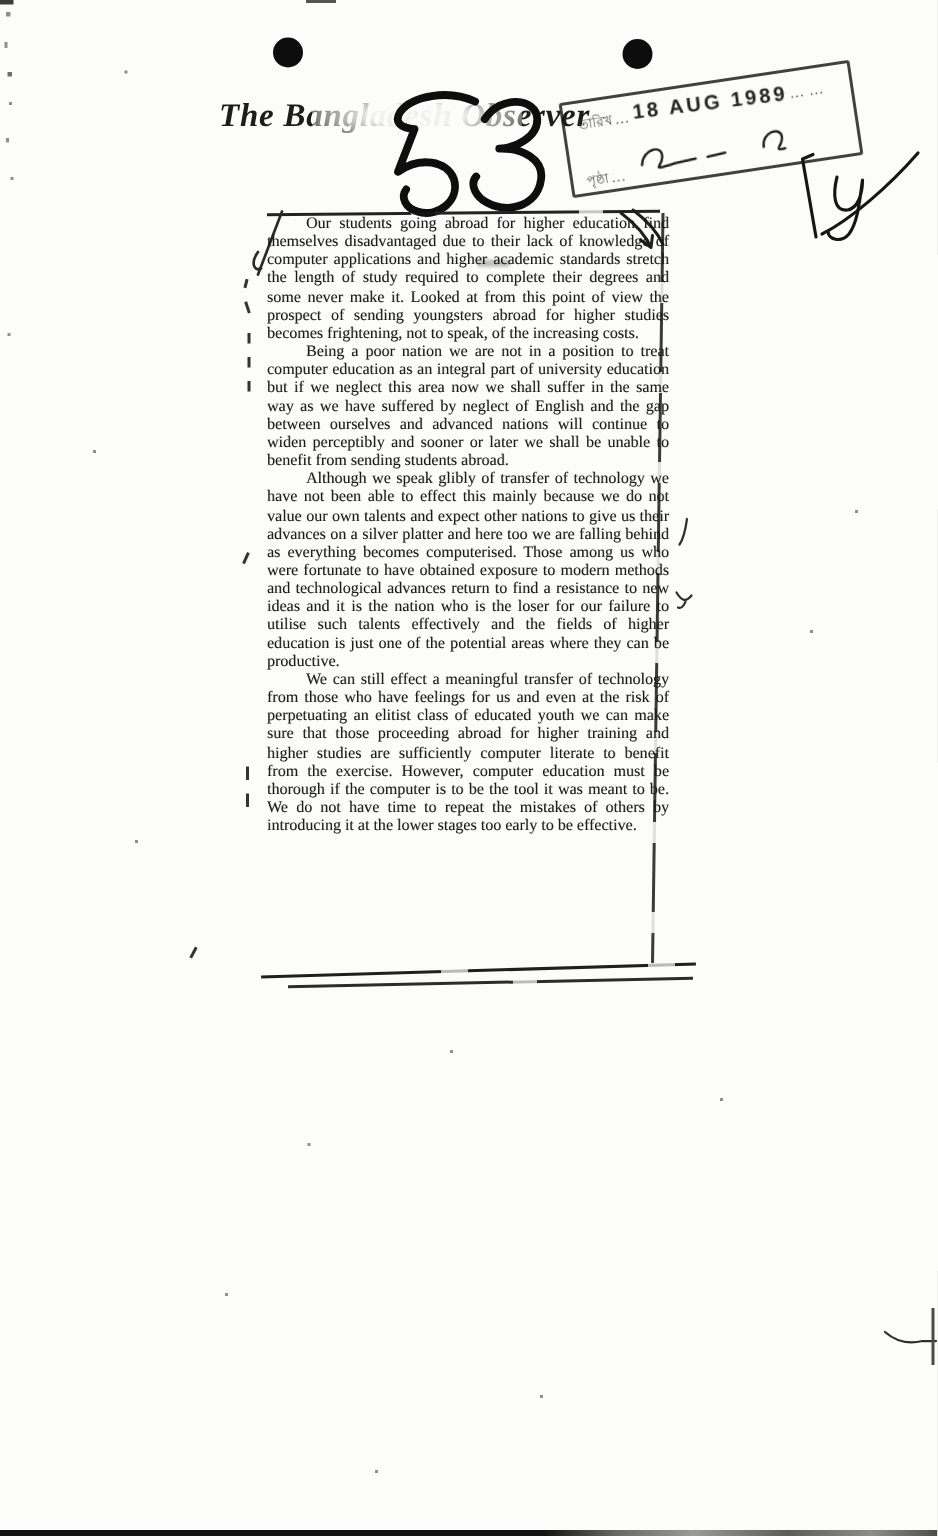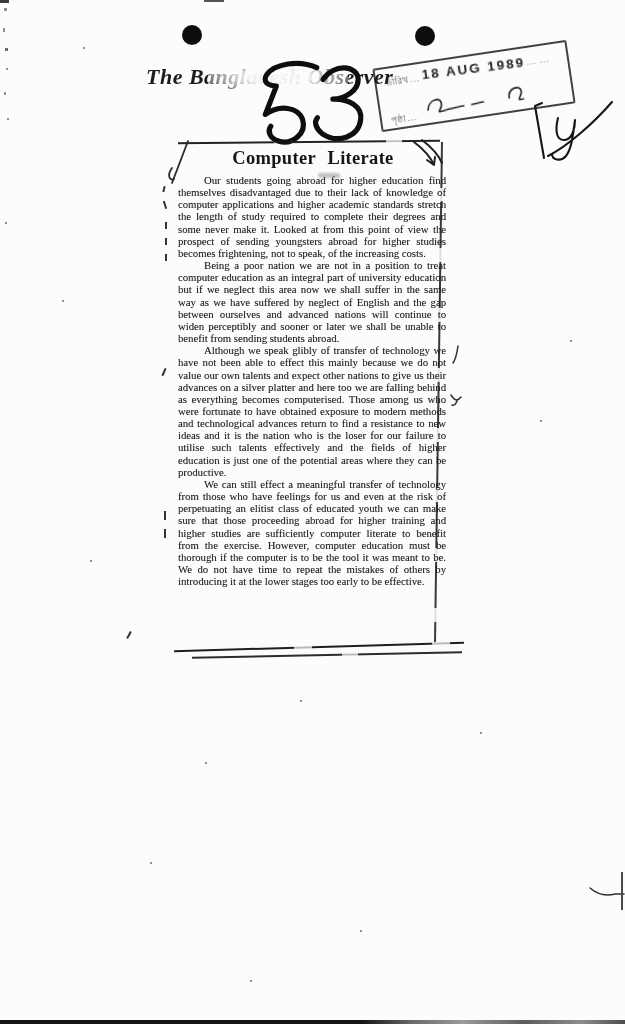--- a/index.html
+++ b/index.html
@@ -156,21 +156,20 @@
     <div id="clip-top-border"></div>
     <div id="clip-right-border"></div>
     <svg id="corner-slash" width="28" height="52" viewBox="0 0 28 52">
       <path d="M24,3 L8,45"></path>
       <path d="M8,30 C3,37 5,43 10,41"></path>
     </svg>
     <svg id="corner-doodle" width="46" height="36" viewBox="0 0 46 36">
       <path d="M8,4 C16,10 24,18 28,27 M28,27 L21,22 M28,27 L29,19"></path>
       <path d="M16,2 C24,8 32,16 36,25"></path>
     </svg>
-    <h1 id="article-title">Computer Literate</h1>
     <div id="title-smudge"></div>
     <div id="article-body">
       <p>Our students going abroad for higher education find themselves disadvantaged due to their lack of knowledge of computer applications and higher academic standards stretch the length of study required to complete their degrees and some never make it. Looked at from this point of view the prospect of sending youngsters abroad for higher studies becomes frightening, not to speak, of the increasing costs.</p>
       <p>Being a poor nation we are not in a position to treat computer education as an integral part of university education but if we neglect this area now we shall suffer in the same way as we have suffered by neglect of English and the gap between ourselves and advanced nations will continue to widen perceptibly and sooner or later we shall be unable to benefit from sending students abroad.</p>
       <p>Although we speak glibly of transfer of technology we have not been able to effect this mainly because we do not value our own talents and expect other nations to give us their advances on a silver platter and here too we are falling behind as everything becomes computerised. Those among us who were fortunate to have obtained exposure to modern methods and technological advances return to find a resistance to new ideas and it is the nation who is the loser for our failure to utilise such talents effectively and the fields of higher education is just one of the potential areas where they can be productive.</p>
       <p>We can still effect a meaningful transfer of technology from those who have feelings for us and even at the risk of perpetuating an elitist class of educated youth we can make sure that those proceeding abroad for higher training and higher studies are sufficiently computer literate to benefit from the exercise. However, computer education must be thorough if the computer is to be the tool it was meant to be. We do not have time to repeat the mistakes of others by introducing it at the lower stages too early to be effective.</p>
     </div>
     <div id="clip-bottom-line-a"></div>
     <div id="clip-bottom-line-b"></div>
   </div>

